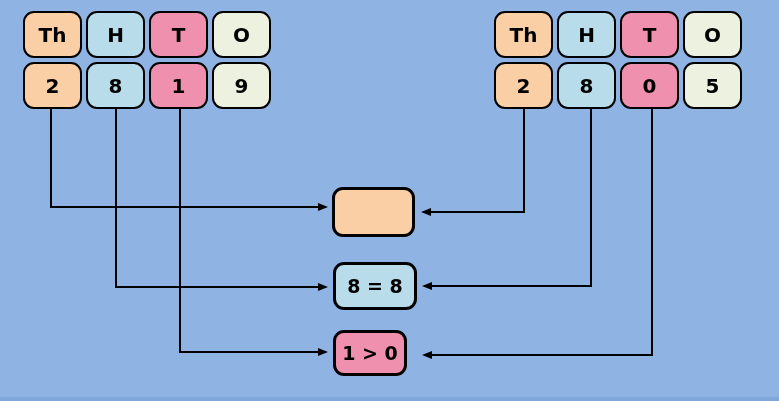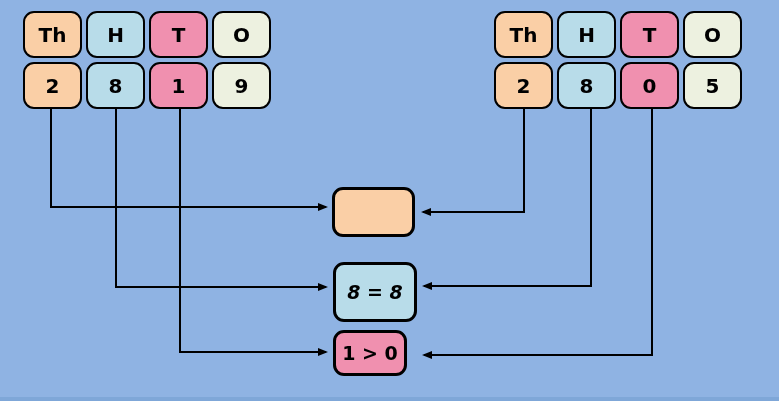--- a/index.html
+++ b/index.html
@@ -54,21 +54,21 @@
   .cmp-box {
     position: absolute;
     box-sizing: border-box;
     border: 3px solid var(--outline, #000);
     border-radius: 11px;
     display: flex; align-items: center; justify-content: center;
     font-size: 19px; font-weight: bold; color: #000;
     white-space: nowrap;
   }
   .cmp-thousands { left: 332px; top: 187px; width: 83px; height: 50px; }
-  .cmp-hundreds  { left: 333px; top: 262px; width: 84px; height: 60px; font-style: italic; }
+  .cmp-hundreds  { left: 333px; top: 262px; width: 84px; height: 48px; }
   .cmp-tens      { left: 333px; top: 330px; width: 74px; height: 46px; }
 </style>
 </head>
 <body>
 
 <div class="stage">
 
   <svg class="arrow-layer" viewBox="0 0 779 401" xmlns="http://www.w3.org/2000/svg">
     <defs>
       <marker id="ah" markerWidth="10" markerHeight="8" refX="8" refY="4" orient="auto" markerUnits="userSpaceOnUse">

